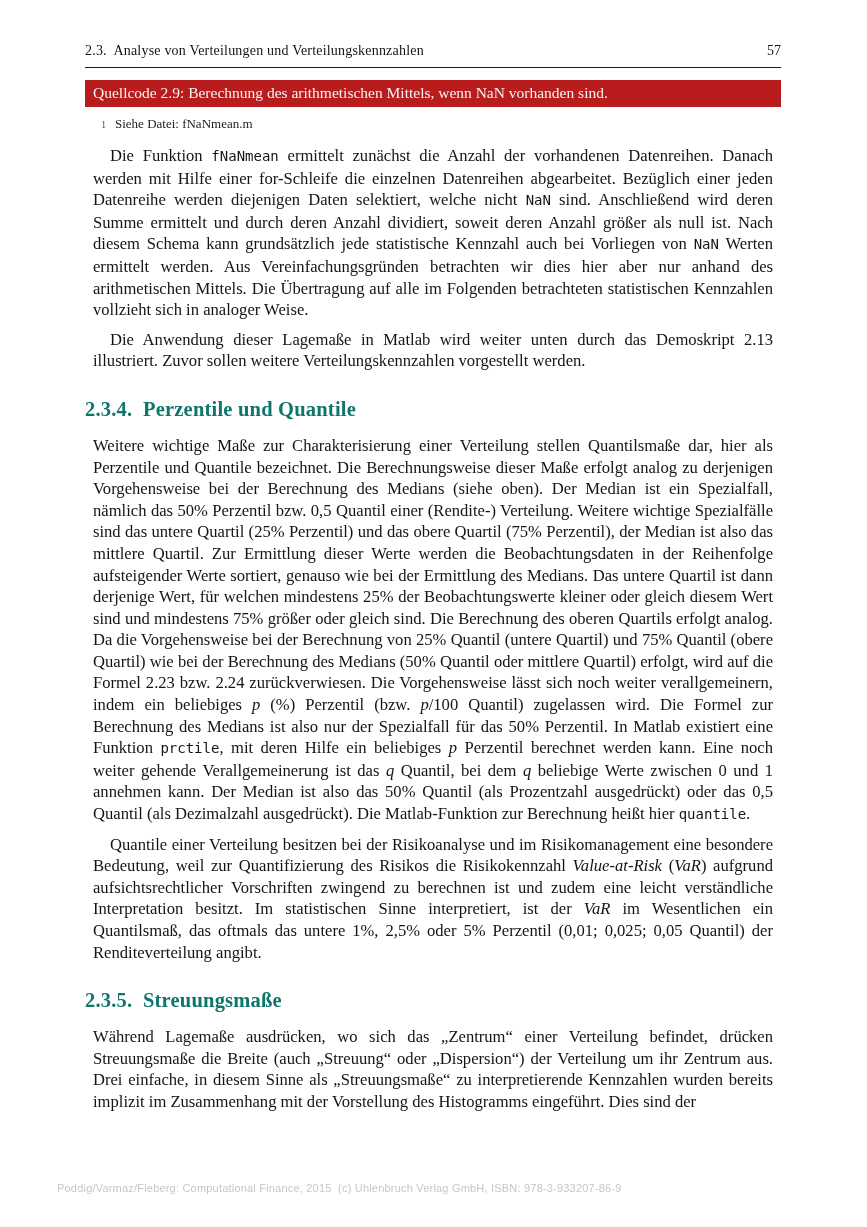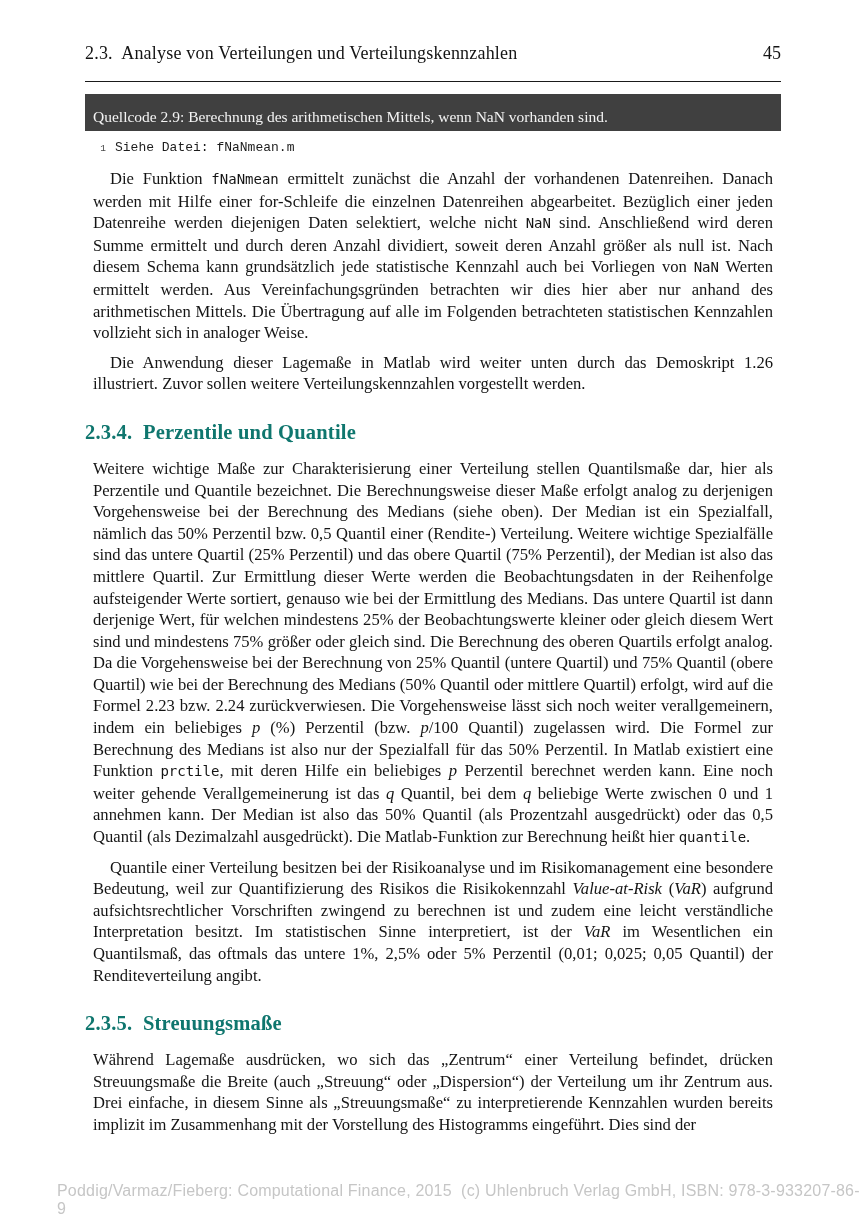--- a/index.html
+++ b/index.html
@@ -6,33 +6,33 @@
   body { width:867px; height:1227px; background:#ffffff; }
   .sheet {
     position:relative; width:867px; height:1227px; overflow:hidden;
     background:#ffffff; color:#141414;
     font-family:"Liberation Serif", serif;
   }
   .content { position:absolute; left:85px; top:0; width:696px; }
 
   .pagehead {
     display:flex; justify-content:space-between; align-items:baseline;
-    margin-top:43px; padding-bottom:17px; border-bottom:1.4px solid #1a1a1a;
-    font-size:18px;
+    margin-top:43px; padding-bottom:8px; border-bottom:1.4px solid #1a1a1a;
+    font-size:14px;
   }
   .pagehead .ht { letter-spacing:0.2px; }
 
   .banner {
-    margin-top:12px; background:#404040; color:#f4f4f4;
-    font-size:15.5px; padding:14px 8px 5px 8px;
+    margin-top:12px; background:#b91c1c; color:#f4f4f4;
+    font-size:15.5px; padding:4px 8px 5px 8px;
   }
 
   .codeline {
     margin-top:9px; padding-left:13px;
-    font-family:Liberation Mono, monospace;
+    font-family:Liberation Serif, serif;
     font-size:13px; color:#1c1c1c; white-space:pre;
   }
   .lineno {
     display:inline-block; width:8px; margin-right:9px;
     font-size:9.5px; color:#4a4a4a; text-align:right;
   }
 
   .bodytext { margin-top:13px; }
   p.par {
     margin:8px; font-size:16.6px; line-height:21.6px;
@@ -44,43 +44,43 @@
     font-size:20.5px; font-weight:bold; color:#0f766e;
     margin:26px 0 14px 0; letter-spacing:0.2px;
   }
 
   .mono { font-family:"DejaVu Sans Mono","Liberation Mono",monospace; font-size:14px; }
   .it { font-style:italic; }
 
   .pagefoot {
     position:absolute; left:57px; top:1182px;
     font-family:"Liberation Sans", sans-serif;
-    font-size:16px; color:#c6c6c6; letter-spacing:0.2px;
+    font-size:11px; color:#c6c6c6; letter-spacing:0.2px;
   }
 </style>
 </head>
 <body>
 
 <div class="sheet">
   <div class="content">
 
     <div class="pagehead">
       <span class="ht">2.3.&nbsp; Analyse von Verteilungen und Verteilungskennzahlen</span>
-      <span class="hp">45</span>
+      <span class="hp">57</span>
     </div>
 
     <div class="banner">
       <span>Quellcode 2.9: Berechnung des arithmetischen Mittels, wenn NaN vorhanden sind.</span>
     </div>
 
     <div class="codeline"><span class="lineno">1</span><span>Siehe Datei: fNaNmean.m</span></div>
 
     <div class="bodytext">
       <p class="par indent"><span>Die Funktion </span><span class="mono">fNaNmean</span><span> ermittelt zunächst die Anzahl der vorhandenen Datenreihen. Danach werden mit Hilfe einer for-Schleife die einzelnen Datenreihen abgearbeitet. Bezüglich einer jeden Datenreihe werden diejenigen Daten selektiert, welche nicht </span><span class="mono">NaN</span><span> sind. Anschließend wird deren Summe ermittelt und durch deren Anzahl dividiert, soweit deren Anzahl größer als null ist. Nach diesem Schema kann grundsätzlich jede statistische Kennzahl auch bei Vorliegen von </span><span class="mono">NaN</span><span> Werten ermittelt werden. Aus Vereinfachungsgründen betrachten wir dies hier aber nur anhand des arithmetischen Mittels. Die Übertragung auf alle im Folgenden betrachteten statistischen Kennzahlen vollzieht sich in analoger Weise.</span></p>
-      <p class="par indent"><span>Die Anwendung dieser Lagemaße in Matlab wird weiter unten durch das Demoskript 1.26 illustriert. Zuvor sollen weitere Verteilungskennzahlen vorgestellt werden.</span></p>
+      <p class="par indent"><span>Die Anwendung dieser Lagemaße in Matlab wird weiter unten durch das Demoskript 2.13 illustriert. Zuvor sollen weitere Verteilungskennzahlen vorgestellt werden.</span></p>
 
       <h2 class="sechead">2.3.4.&nbsp; Perzentile und Quantile</h2>
       <p class="par"><span>Weitere wichtige Maße zur Charakterisierung einer Verteilung stellen Quantilsmaße dar, hier als Perzentile und Quantile bezeichnet. Die Berechnungsweise dieser Maße erfolgt analog zu derjenigen Vorgehensweise bei der Berechnung des Medians (siehe oben). Der Median ist ein Spezialfall, nämlich das 50% Perzentil bzw. 0,5 Quantil einer (Rendite-) Verteilung. Weitere wichtige Spezialfälle sind das untere Quartil (25% Perzentil) und das obere Quartil (75% Perzentil), der Median ist also das mittlere Quartil. Zur Ermittlung dieser Werte werden die Beobachtungsdaten in der Reihenfolge aufsteigender Werte sortiert, genauso wie bei der Ermittlung des Medians. Das untere Quartil ist dann derjenige Wert, für welchen mindestens 25% der Beobachtungswerte kleiner oder gleich diesem Wert sind und mindestens 75% größer oder gleich sind. Die Berechnung des oberen Quartils erfolgt analog. Da die Vorgehensweise bei der Berechnung von 25% Quantil (untere Quartil) und 75% Quantil (obere Quartil) wie bei der Berechnung des Medians (50% Quantil oder mittlere Quartil) erfolgt, wird auf die Formel 2.23 bzw. 2.24 zurückverwiesen. Die Vorgehensweise lässt sich noch weiter verallgemeinern, indem ein beliebiges </span><span class="it">p</span><span> (%) Perzentil (bzw. </span><span class="it">p</span><span>/100 Quantil) zugelassen wird. Die Formel zur Berechnung des Medians ist also nur der Spezialfall für das 50% Perzentil. In Matlab existiert eine Funktion </span><span class="mono">prctile</span><span>, mit deren Hilfe ein beliebiges </span><span class="it">p</span><span> Perzentil berechnet werden kann. Eine noch weiter gehende Verallgemeinerung ist das </span><span class="it">q</span><span> Quantil, bei dem </span><span class="it">q</span><span> beliebige Werte zwischen 0 und 1 annehmen kann. Der Median ist also das 50% Quantil (als Prozentzahl ausgedrückt) oder das 0,5 Quantil (als Dezimalzahl ausgedrückt). Die Matlab-Funktion zur Berechnung heißt hier </span><span class="mono">quantile</span><span>.</span></p>
       <p class="par indent"><span>Quantile einer Verteilung besitzen bei der Risikoanalyse und im Risikomanagement eine besondere Bedeutung, weil zur Quantifizierung des Risikos die Risikokennzahl </span><span class="it">Value-at-Risk</span><span> (</span><span class="it">VaR</span><span>) aufgrund aufsichtsrechtlicher Vorschriften zwingend zu berechnen ist und zudem eine leicht verständliche Interpretation besitzt. Im statistischen Sinne interpretiert, ist der </span><span class="it">VaR</span><span> im Wesentlichen ein Quantilsmaß, das oftmals das untere 1%, 2,5% oder 5% Perzentil (0,01; 0,025; 0,05 Quantil) der Renditeverteilung angibt.</span></p>
 
       <h2 class="sechead">2.3.5.&nbsp; Streuungsmaße</h2>
       <p class="par"><span>Während Lagemaße ausdrücken, wo sich das „Zentrum“ einer Verteilung befindet, drücken Streuungsmaße die Breite (auch „Streuung“ oder „Dispersion“) der Verteilung um ihr Zentrum aus. Drei einfache, in diesem Sinne als „Streuungsmaße“ zu interpretierende Kennzahlen wurden bereits implizit im Zusammenhang mit der Vorstellung des Histogramms eingeführt. Dies sind der</span></p>
     </div>
   </div>
 

